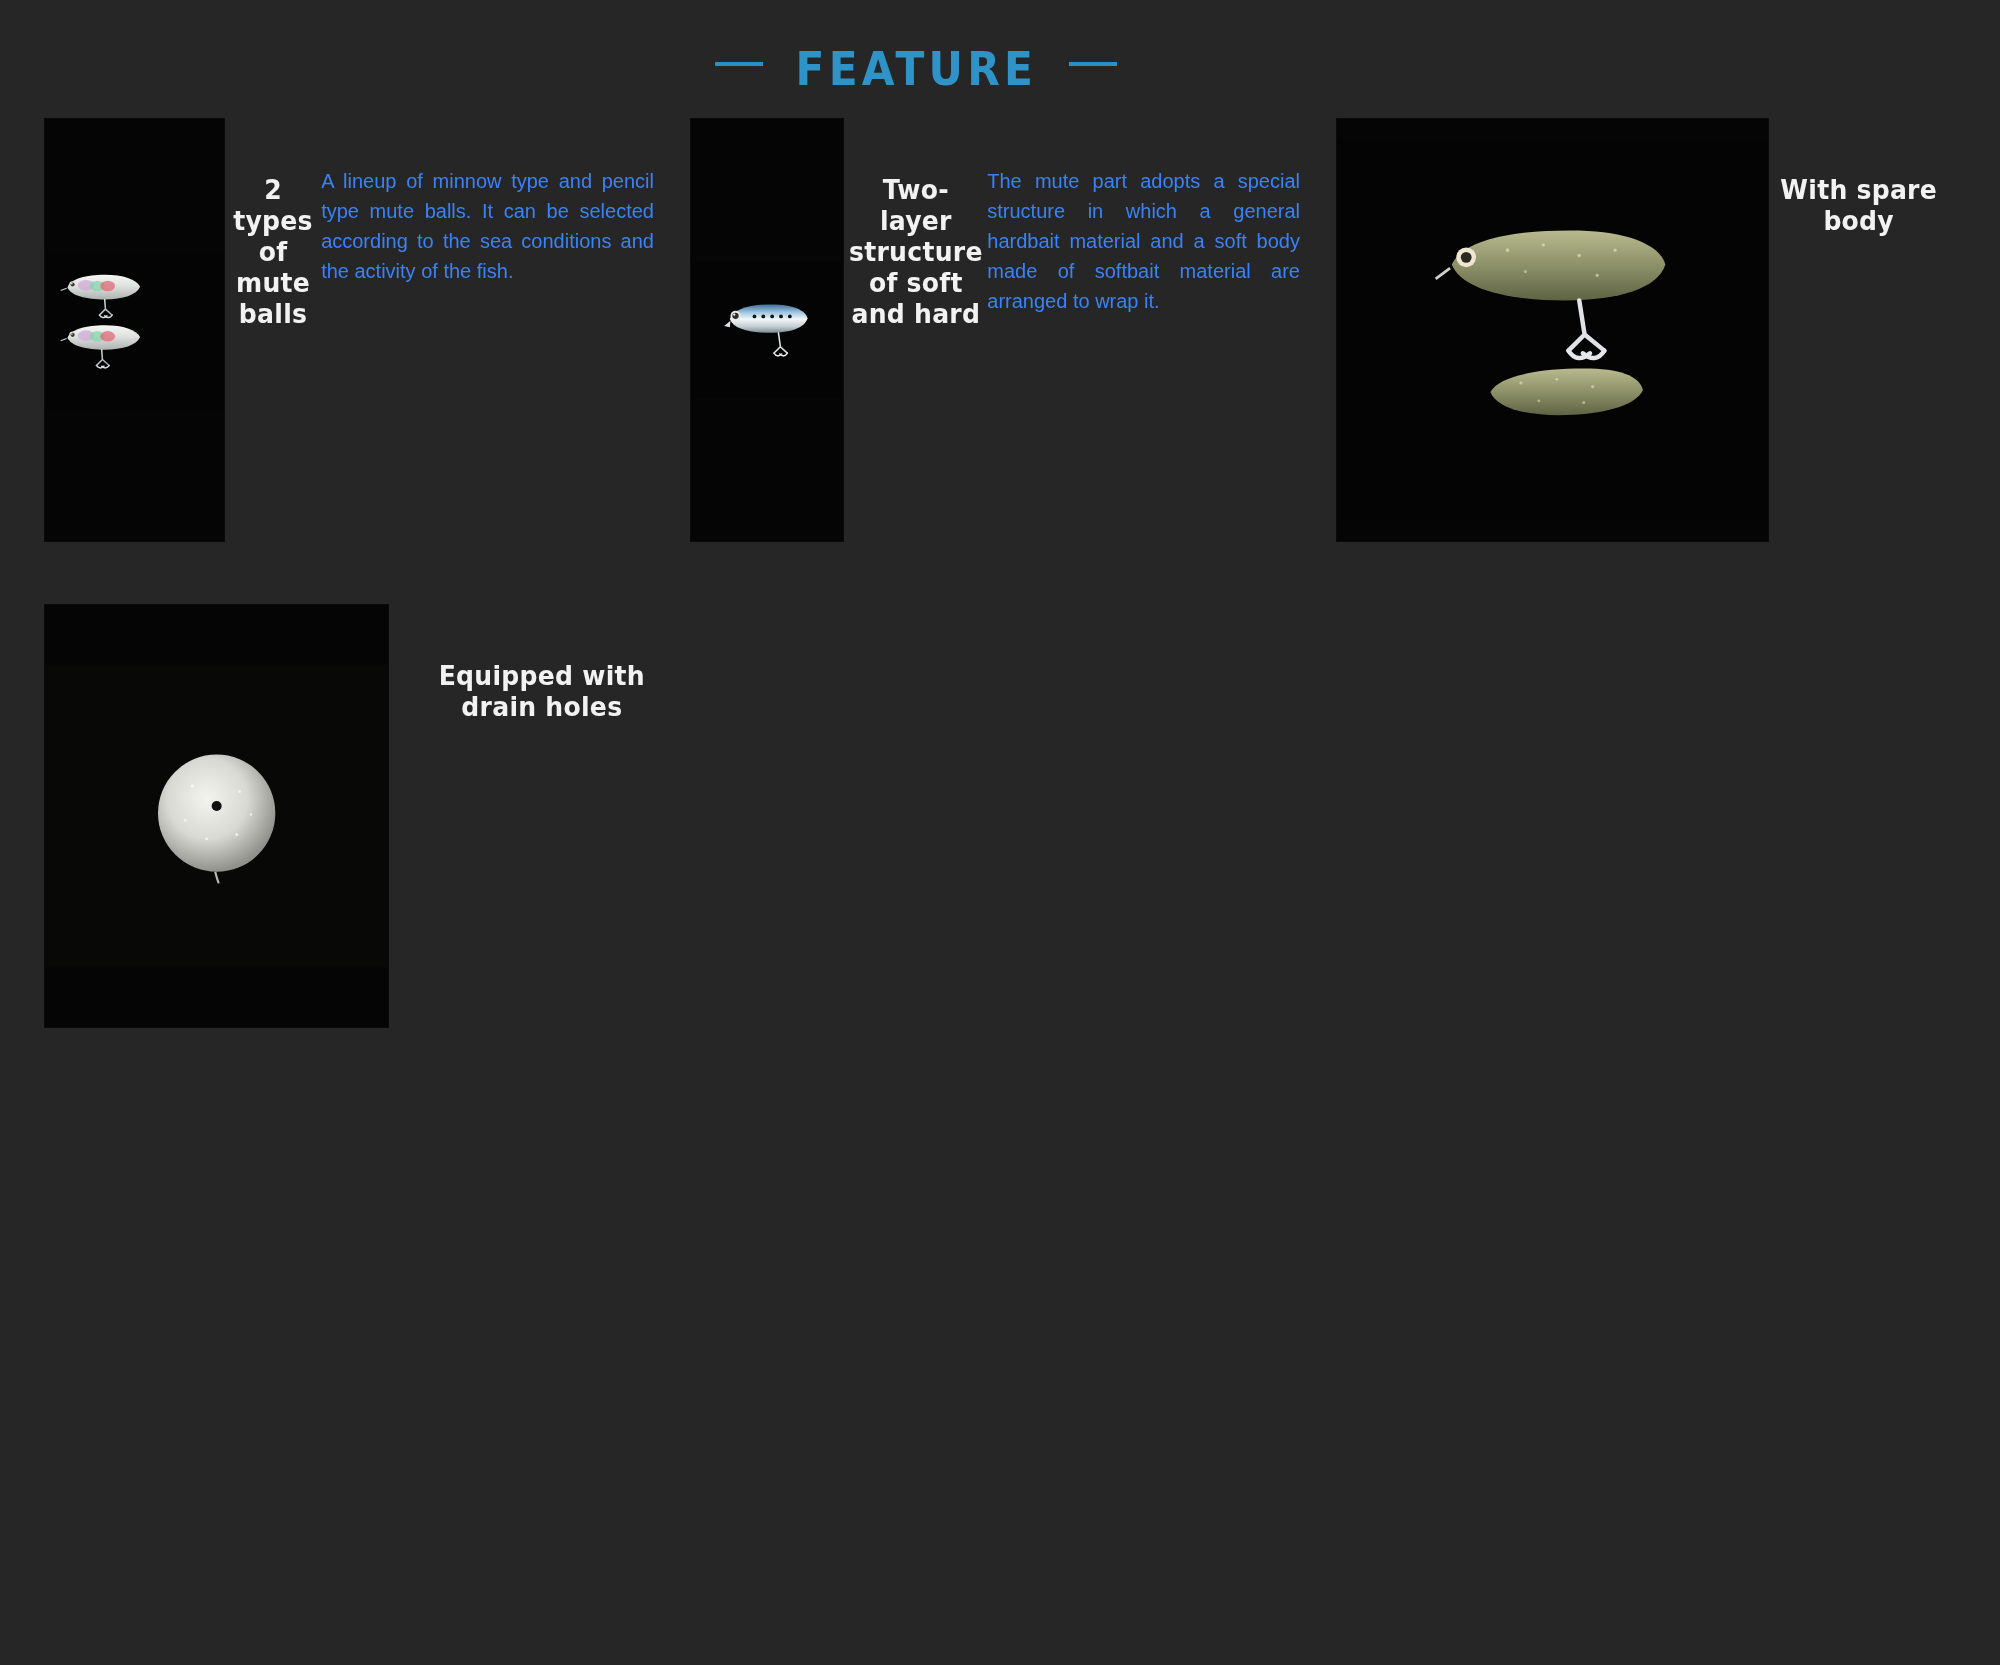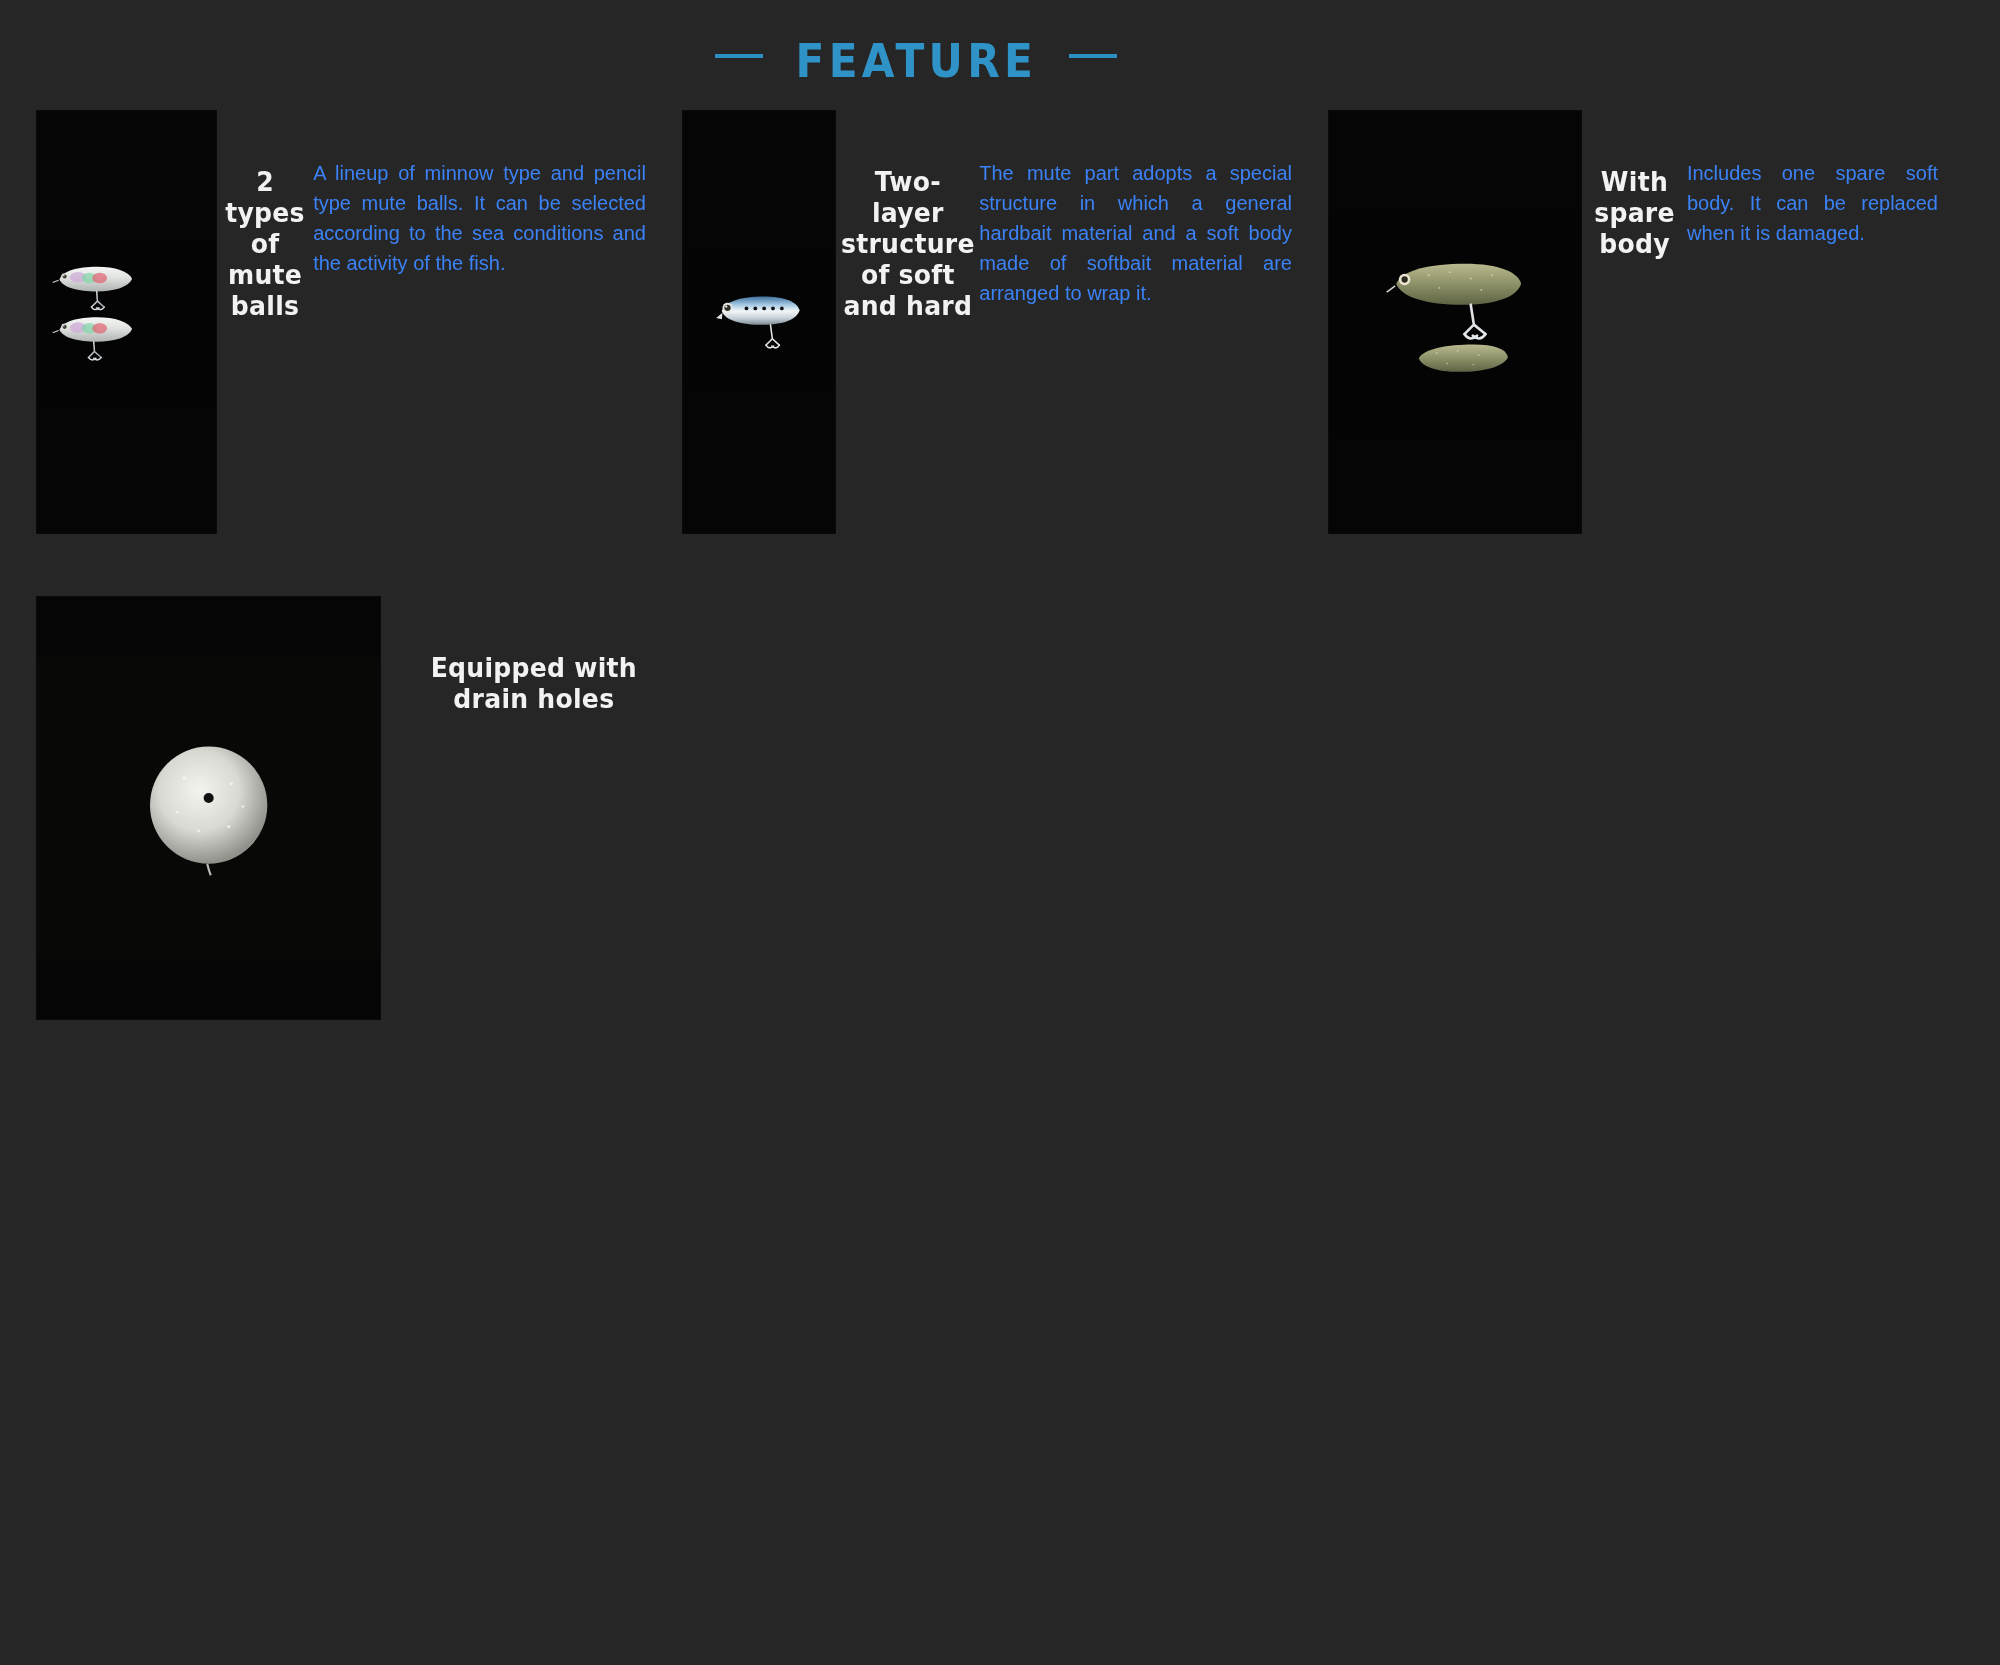--- a/index.html
+++ b/index.html
@@ -8,21 +8,21 @@
     padding: 0;
     background: #262626;
     width: 2000px;
     min-height: 1665px;
     font-family: "Liberation Sans", sans-serif;
   }
   .page {
     width: 1832px;
     min-height: 1665px;
     background: #262626;
-    padding: 8px;
+    padding: 16px;
     position: relative;
   }
   
   .feature-heading {
     text-align: center;
     padding-top: 26px;
     padding-bottom: 22px;
     letter-spacing: 0.08em;
   }
   .feature-heading .dash {
@@ -222,21 +222,20 @@
               <circle cx="40" cy="16" r="1.8"></circle>
                 <circle cx="80" cy="12" r="1.6"></circle>
               <circle cx="120" cy="20" r="1.8"></circle>
                 <circle cx="60" cy="36" r="1.6"></circle>
               <circle cx="110" cy="38" r="1.6"></circle>
             </g>
           </g>
         </svg>
       </div>
       <div class="card-title">With spare body</div>
-      <div class="card-body">Includes one spare soft body. It can be replaced when it is damaged.</div>
     </div>
 
     <div class="card row2">
       <div class="photo" style="height:424px;">
         <svg viewBox="0 0 480 424" preserveAspectRatio="xMidYMid meet" aria-hidden="true">
           <defs>
             <radialGradient id="ball4" cx="42%" cy="38%" r="62%">
               <stop offset="0%" stop-color="#f4f4ef"></stop>
               <stop offset="55%" stop-color="#d8d9d2"></stop>
               <stop offset="100%" stop-color="#8f918a"></stop>

